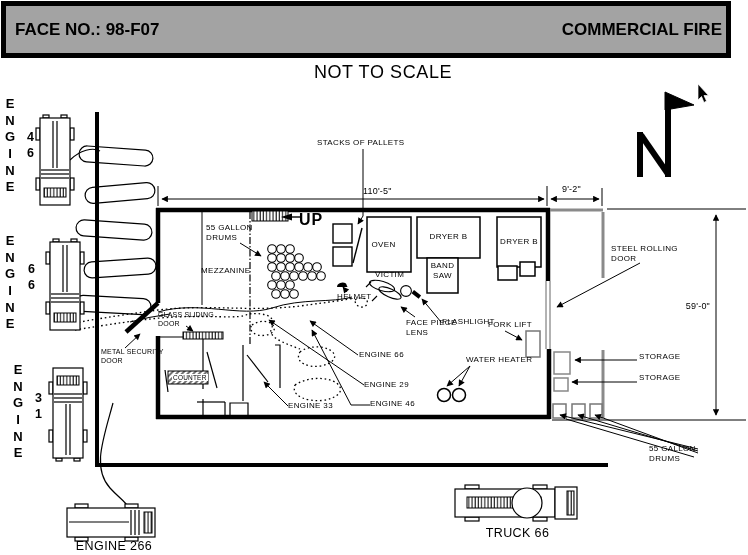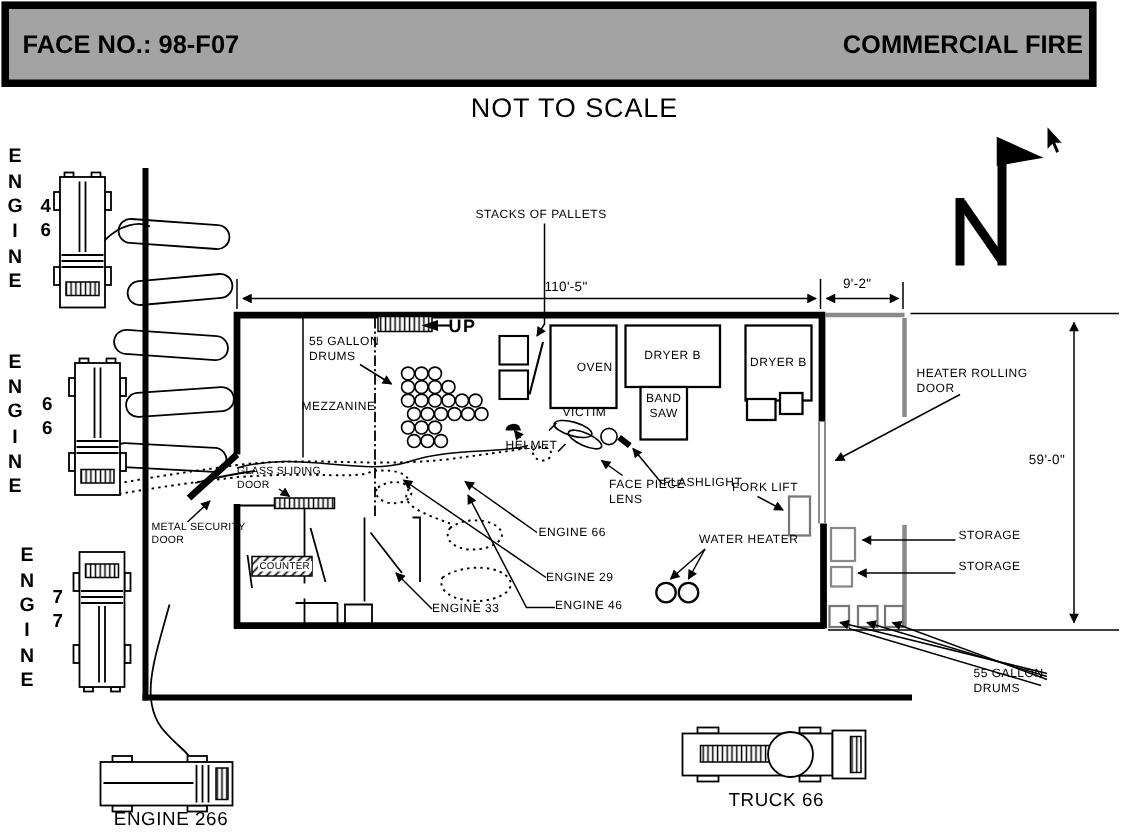--- a/index.html
+++ b/index.html
@@ -10,21 +10,21 @@
             padding:0 4px 0 9px;background:#a3a3a3;}
   .titlebox .t-left{font-size:17px;font-weight:700;white-space:nowrap;}
   .titlebox .t-center{font-size:23px;font-weight:700;white-space:nowrap;letter-spacing:.5px;}
   .titlebox .t-right{font-size:17px;font-weight:700;white-space:nowrap;}
   .scale{position:absolute;left:15px;top:62px;width:736px;text-align:center;font-size:18px;letter-spacing:.6px;}
   .lbl{position:absolute;font-size:8px;line-height:1.22;letter-spacing:.35px;white-space:pre-line;}
   .c{text-align:center;}
   .r{text-align:right;}
   .sm{font-size:7px;letter-spacing:.2px;}
   .dim{font-size:9px;letter-spacing:.2px;}
-  .up{font-size:12px;font-weight:700;letter-spacing:1px;}
+  .up{font-size:16px;font-weight:700;letter-spacing:1px;}
   .big{font-size:12.5px;font-weight:400;letter-spacing:.4px;white-space:nowrap;}
   .vtext{position:absolute;width:12px;word-break:break-all;font-weight:700;font-size:13px;
          line-height:1.28;text-align:center;letter-spacing:0;}
   .vnum{position:absolute;width:9px;word-break:break-all;font-weight:700;font-size:12.5px;
         line-height:1.3;text-align:right;}
   .counterlbl{position:absolute;font-size:6.5px;letter-spacing:.2px;background:#fff;padding:0 1px;}
   svg.draw{position:absolute;left:0;top:0;}
 </style>
 </head>
 <body>
@@ -311,51 +311,51 @@
   </svg>
 
   <div class="lbl" style="left:317px;top:138px">STACKS OF PALLETS</div>
   <div class="lbl dim" style="left:363px;top:186px">110'-5"</div>
   <div class="lbl dim" style="left:562px;top:184px">9'-2"</div>
   <div class="lbl dim r" style="left:668px;top:301px;width:42px">59'-0"</div>
   <div class="lbl" style="left:206px;top:223px">55 GALLON
 DRUMS</div>
   <div class="lbl" style="left:201px;top:266px">MEZZANINE</div>
   <div class="lbl up" style="left:299px;top:210px">UP</div>
-  <div class="lbl c" style="left:367px;top:240px;width:59px">OVEN</div>
+  <div class="lbl c" style="left:354px;top:240px;width:59px">OVEN</div>
   <div class="lbl c" style="left:417px;top:232px;width:63px">DRYER B</div>
   <div class="lbl c" style="left:427px;top:261px;width:31px">BAND
 SAW</div>
   <div class="lbl c" style="left:497px;top:237px;width:44px">DRYER B</div>
   <div class="lbl" style="left:375px;top:270px">VICTIM</div>
   <div class="lbl" style="left:337px;top:292px">HELMET</div>
   <div class="lbl" style="left:442px;top:317px">FLASHLIGHT</div>
   <div class="lbl" style="left:406px;top:318px">FACE PIECE
 LENS</div>
   <div class="lbl" style="left:488px;top:320px">FORK LIFT</div>
   <div class="lbl" style="left:466px;top:355px">WATER HEATER</div>
   <div class="counterlbl" style="left:172px;top:374px">COUNTER</div>
   <div class="lbl sm" style="left:158px;top:311px">GLASS SLIDING
 DOOR</div>
   <div class="lbl sm" style="left:101px;top:348px">METAL SECURITY
 DOOR</div>
-  <div class="lbl" style="left:611px;top:244px">HEATER ROLLING
+  <div class="lbl" style="left:611px;top:244px">STEEL ROLLING
 DOOR</div>
   <div class="lbl" style="left:639px;top:352px">STORAGE</div>
   <div class="lbl" style="left:639px;top:373px">STORAGE</div>
   <div class="lbl" style="left:649px;top:444px">55 GALLON
 DRUMS</div>
   <div class="lbl" style="left:359px;top:350px">ENGINE 66</div>
   <div class="lbl" style="left:364px;top:380px">ENGINE 29</div>
   <div class="lbl" style="left:288px;top:401px">ENGINE 33</div>
   <div class="lbl" style="left:370px;top:399px">ENGINE 46</div>
 
   <div class="vtext" style="left:4px;top:96px">ENGINE</div>
   <div class="vnum" style="left:25px;top:129px">46</div>
   <div class="vtext" style="left:4px;top:233px">ENGINE</div>
   <div class="vnum" style="left:26px;top:261px">66</div>
   <div class="vtext" style="left:12px;top:362px">ENGINE</div>
-  <div class="vnum" style="left:33px;top:390px">77</div>
+  <div class="vnum" style="left:33px;top:390px">31</div>
 
   <div class="big c" style="position:absolute;left:64px;top:539px;width:100px">ENGINE 266</div>
   <div class="big c" style="position:absolute;left:475px;top:526px;width:85px">TRUCK 66</div>
 
 </div>
 
 </body></html>

